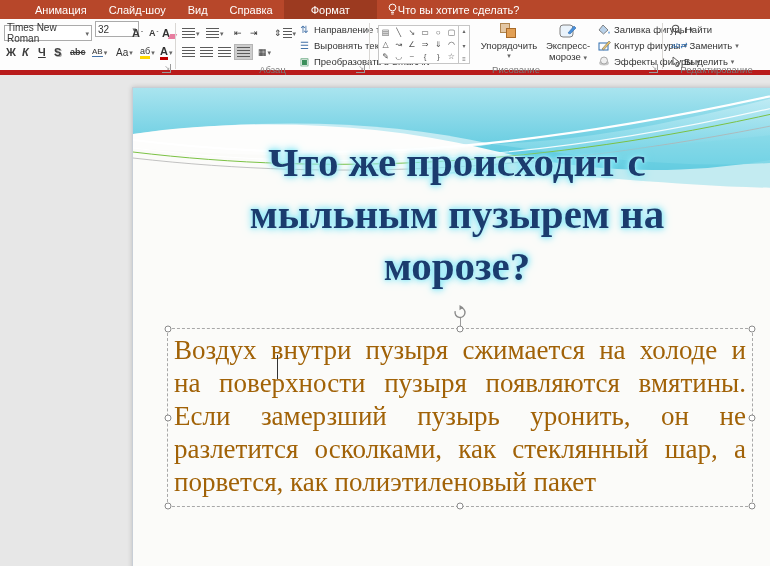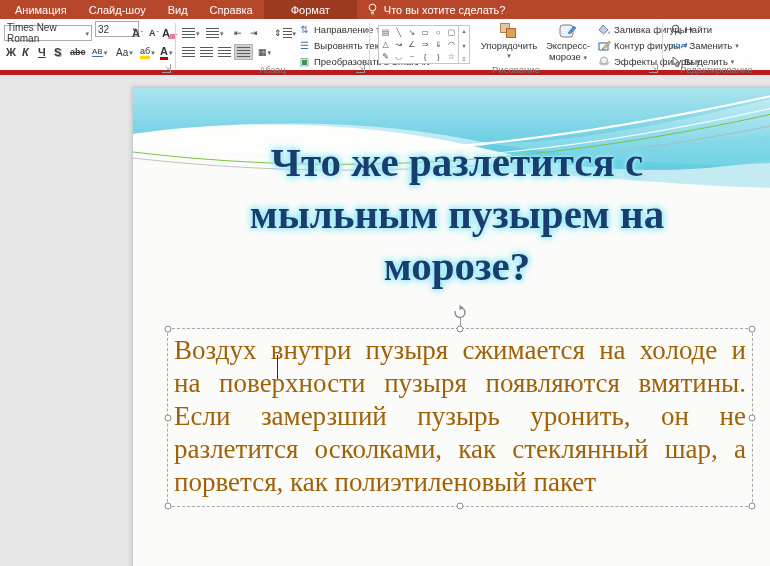--- a/index.html
+++ b/index.html
@@ -1,23 +1,23 @@
 <!DOCTYPE html>
 <html><head>
 <meta charset="utf-8">
 <style>
   * { margin:0; padding:0; box-sizing:border-box; }
   html,body { width:770px; height:566px; overflow:hidden; font-family:"Liberation Sans", sans-serif; }
   body { position:relative; background:#e7e7e7; }
 
   
-  .titlebar { position:absolute; left:0; top:0; width:770px; height:19px; background:#b7472a; display:flex; align-items:stretch; }
+  .titlebar { position:absolute; left:0; top:0; width:770px; height:19px; background:#b7472a; display:flex; align-items:stretch;padding-left:20px; }
   .tab { color:#fff; font-size:11px; display:flex; align-items:center; padding:0 11px; cursor:default; white-space:nowrap; }
   .tab.active { background:#9c3a20; padding:0 27px; }
-  .search-area { display:flex; align-items:center; color:#fff; font-size:11px; gap:6px; padding-left:10px; }
+  .search-area { display:flex; align-items:center; color:#fff; font-size:11px; padding-left:10px; }
   .bulb { width:11px; height:13px; }
 
   
   .ribbon { position:absolute; left:0; top:19px; width:770px; height:56px; background:#fdfdfd; border-bottom:5px solid #b91c1c; font-size:9.5px; color:#444; }
   .rsep { position:absolute; top:4px; height:46px; width:1px; background:#d9d7d4; }
   .grouplabel { position:absolute; top:45px; font-size:9.5px; color:#7a7a7a; text-align:center; width:100%; }
   .launcher { position:absolute; top:45px; right:4px; width:9px; height:9px; border-right:1px solid #9a9a9a; border-bottom:1px solid #9a9a9a; font-size:7px; color:#9a9a9a; line-height:7px; text-align:right; }
   .group { position:absolute; top:0; height:56px; }
 
   .combo { position:absolute; height:16px; border:1px solid #ababab; background:#fff; font-size:10px; color:#333; display:flex; align-items:center; padding:0 2px; justify-content:space-between; }
@@ -333,21 +333,21 @@
       <path d="M650,8 C560,30 470,52 360,56 C460,70 560,82 650,74 Z" fill="url(#cy2)" opacity="0.85"></path>
       <path d="M0,46 C140,28 260,34 360,56 C300,66 180,74 0,60 Z" fill="#ffffff" opacity="0.55"></path>
       <path d="M0,52 C180,74 360,70 650,6" fill="none" stroke="#ffffff" stroke-width="2.2"></path>
       <path d="M0,60 C190,84 400,76 650,18" fill="none" stroke="#ffffff" stroke-width="1.2" opacity="0.9"></path>
       <path d="M0,64 C200,88 410,78 650,24" fill="none" stroke="#7ac143" stroke-width="1"></path>
       <path d="M0,70 C210,94 420,82 650,36" fill="none" stroke="#b3b3b3" stroke-width="0.8"></path>
       <path d="M650,100 C520,98 420,80 310,86 C430,62 550,58 650,46 Z" fill="#7fd6e6" opacity="0.45"></path>
     </svg>
 
     <div class="slide-title">
-      <div>Что же разлетится с</div>
+      <div>Что же происходит с</div>
       <div>мыльным пузырем на</div>
       <div>морозе?</div>
     </div>
 
     <div class="textbox">
       <div class="rot-stem"></div>
       <div class="rot-handle">
         <svg width="15" height="15" viewBox="0 0 15 15">
             <path d="M7.5 2.5 a5 5 0 1 1 -4.8 3.6" fill="none" stroke="#8a8a8a" stroke-width="1.4"></path>
             <path d="M7 0 L11 2.6 L7 5.2 Z" fill="#8a8a8a"></path>

